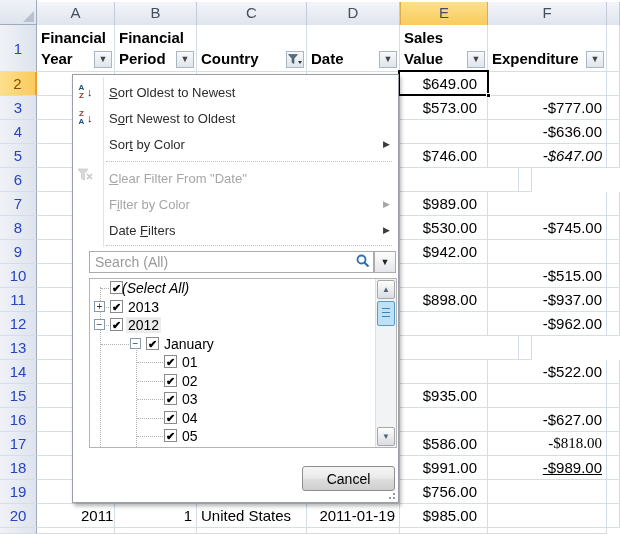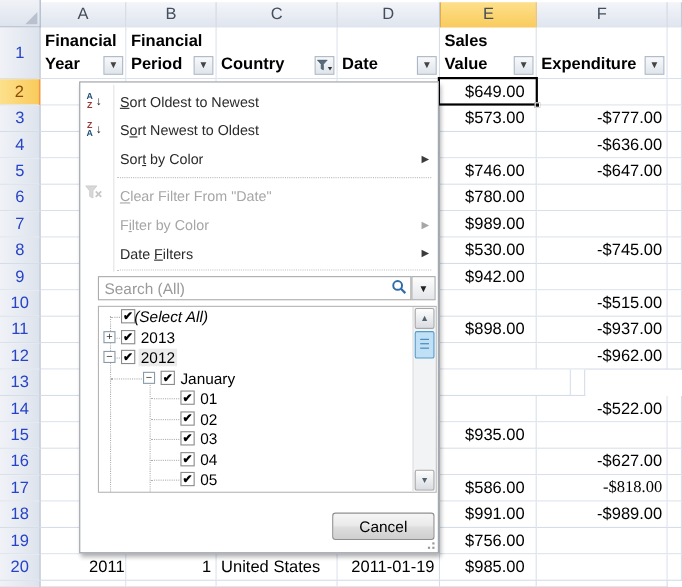--- a/index.html
+++ b/index.html
@@ -205,30 +205,29 @@
         <div class="cell num" style="width: 119px;">-$636.00</div>
         <div class="cell" style="width: 13px;"></div>
       </div>
       <div class="brow">
         <div class="rh">5</div>
         <div class="cell num" style="width: 78px;"></div>
         <div class="cell num" style="width: 82px;"></div>
         <div class="cell" style="width: 110px;"></div>
         <div class="cell num" style="width: 93px;"></div>
         <div class="cell num colE" style="width: 88px;">$746.00</div>
-        <div class="cell num" style="width: 119px;">-$647.00</div>
+        <div class="cell num" style="width: 119px; font-style: italic;">-$647.00</div>
         <div class="cell" style="width: 13px;"></div>
       </div>
       <div class="brow">
         <div class="rh">6</div>
         <div class="cell num" style="width: 78px;"></div>
         <div class="cell num" style="width: 82px;"></div>
         <div class="cell" style="width: 110px;"></div>
         <div class="cell num" style="width: 93px;"></div>
-        <div class="cell num colE" style="width: 88px;">$780.00</div>
         <div class="cell num" style="width: 119px;"></div>
         <div class="cell" style="width: 13px;"></div>
       </div>
       <div class="brow">
         <div class="rh">7</div>
         <div class="cell num" style="width: 78px;"></div>
         <div class="cell num" style="width: 82px;"></div>
         <div class="cell" style="width: 110px;"></div>
         <div class="cell num" style="width: 93px;"></div>
         <div class="cell num colE" style="width: 88px;">$989.00</div>
@@ -334,21 +333,21 @@
         <div class="cell num" style="width: 119px; font-family: Liberation Serif, serif;">-$818.00</div>
         <div class="cell" style="width: 13px;"></div>
       </div>
       <div class="brow">
         <div class="rh">18</div>
         <div class="cell num" style="width: 78px;"></div>
         <div class="cell num" style="width: 82px;"></div>
         <div class="cell" style="width: 110px;"></div>
         <div class="cell num" style="width: 93px;"></div>
         <div class="cell num colE" style="width: 88px;">$991.00</div>
-        <div class="cell num" style="width: 119px;">-$989.00</div>
+        <div class="cell num" style="width: 119px; text-decoration: underline;">-$989.00</div>
         <div class="cell" style="width: 13px;"></div>
       </div>
       <div class="brow">
         <div class="rh">19</div>
         <div class="cell num" style="width: 78px;"></div>
         <div class="cell num" style="width: 82px;"></div>
         <div class="cell" style="width: 110px;"></div>
         <div class="cell num" style="width: 93px;"></div>
         <div class="cell num colE" style="width: 88px;">$756.00</div>
         <div class="cell num" style="width: 119px;"></div>

